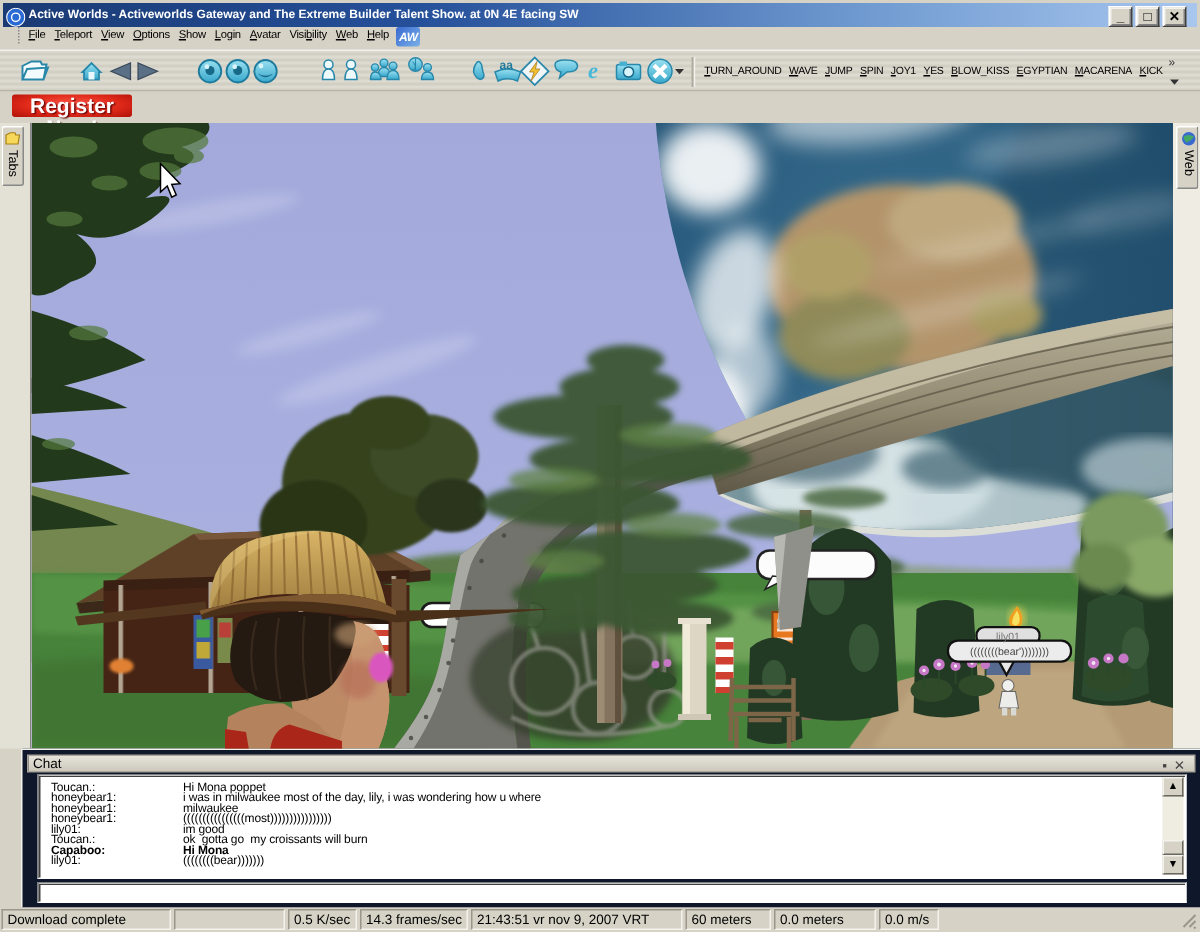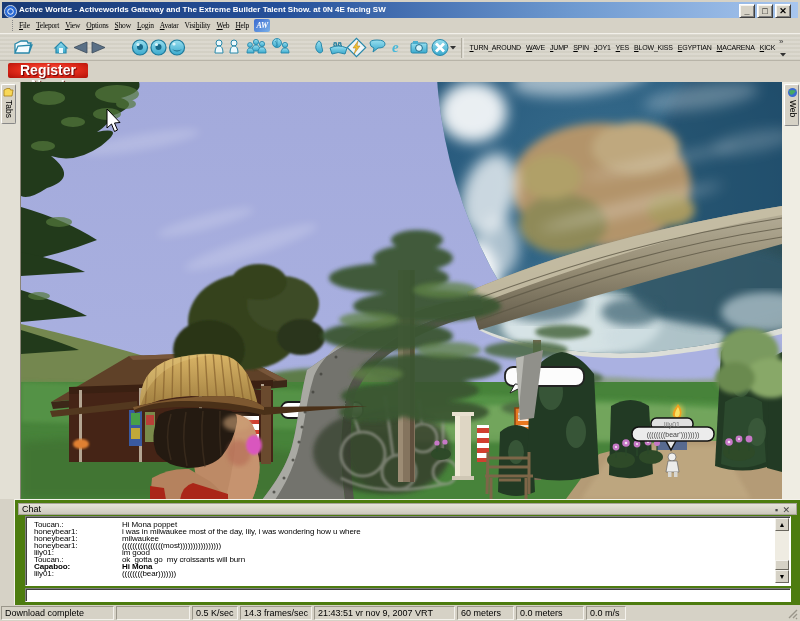--- a/index.html
+++ b/index.html
@@ -9,23 +9,22 @@
   position:absolute; left:2px; top:2px; width:796px; height:16px;
   background:linear-gradient(to right,#1a3a74 0%,#25509a 35%,#6f9ad0 72%,#a8c6ee 100%);
   color:#fff; font-size:8px; font-weight:bold; line-height:16px;
   display:flex; align-items:flex-end; padding-left:2px;
 }
 .titlebar .ticon { width:13px; height:13px; }
 .tbtns { position:absolute; right:7px; top:2px; display:flex; gap:2px; }
 .tbtn { width:16px; height:14px; background:#d6d2c6; border:1px solid; border-color:#fff #404040 #404040 #fff; box-shadow:inset 1px 1px 0 #f4f2ec, inset -1px -1px 0 #808080; font-size:9px; line-height:12px; text-align:center; color:#000; font-weight:bold; font-family:"Liberation Sans",sans-serif; }
 .menubar {
   position:absolute; left:2px; top:18px; width:796px; height:15px;
-  background:#d6d2c6; font-size:7.5px; display:flex; align-items:center; color:#000; letter-spacing:-0.2px;
+  background:#d6d2c6; font-size:7.5px; display:flex; align-items:flex-start; color:#000; letter-spacing:-0.2px;
   padding-left:10px;
-  font-family:Liberation Serif, serif;
 }
 .menubar span { padding:0 3px; }
 .menubar:before { content:""; width:1px; height:11px; border-left:1px dotted #888; margin-right:2px; }
 .menubar u { text-decoration:underline; }
 .awlogo { width:16px; height:13px; margin-left:2px; background:linear-gradient(135deg,#3a6ad0,#7ab0e8); border-radius:2px; color:#fff; font-size:8px; font-weight:bold; text-align:center; line-height:13px; font-style:italic; }
 .toolbar {
   position:absolute; left:0; top:33px; width:800px; height:28px;
   background:repeating-linear-gradient(to bottom,#e0ddd4 0px,#cfccc0 2px,#e0ddd4 4px);
   border-top:1px solid #f2f0ea; border-bottom:1px solid #b8b4a8;text-align:center;
 }
@@ -35,21 +34,21 @@
 .regrow { position:absolute; left:0; top:61px; width:800px; height:21px; background:#d6d2c6; }
 .regbtn { position:absolute; left:8px; top:2px; width:80px; height:15px;
   background:radial-gradient(ellipse at 50% 45%, #ff5a4a 0%, #e02a1a 55%, #b01008 100%);
   border-radius:2px; color:#fff; font-weight:bold; font-size:14px; text-align:center; line-height:15px;
   text-shadow:1px 1px 1px #600; }
 .main { position:absolute; left:0; top:82px; width:800px; height:417px; }
 .sidetab-l { position:absolute; left:1px; top:2px; width:15px; height:40px; background:#d6d2c6; border:1px solid; border-color:#fff #888 #888 #fff; border-radius:2px; }
 .sidetab-r { position:absolute; right:1px; top:2px; width:15px; height:42px; background:#d6d2c6; border:1px solid; border-color:#fff #888 #888 #fff; border-radius:2px; }
 .vtext { position:absolute; left:2px; top:15px; font-size:8.5px; color:#000; writing-mode:vertical-rl; }
 .viewport { position:absolute; left:21px; top:0; width:761px; height:417px; background:#a9b1dd; }
-.chatpanel { position:absolute; left:14px; top:499px; width:786px; height:106px; background:#4d7c0f; border-top:1px solid #f4f2ec; border-left:1px solid #f4f2ec; }
+.chatpanel { position:absolute; left:14px; top:499px; width:786px; height:106px; background:#0f172a; border-top:1px solid #f4f2ec; border-left:1px solid #f4f2ec; }
 .chathdr { position:absolute; left:3px; top:3px; right:3px; height:12px; background:linear-gradient(to bottom,#e6e3da,#cdc9bd); border:1px solid #a8a49a; font-size:9px; color:#000; padding-left:3px; line-height:11px; }
 .chatbox { position:absolute; left:10px; top:16px; width:766px; height:70px; background:#fff; border:1px solid; border-color:#808080 #fff #fff #808080; box-shadow:inset 1px 1px 0 #404040; font-size:8px;padding-left:36px; }
 .chatline { position:absolute; left:8px; white-space:nowrap; color:#000; }
 .chatline .msg { position:absolute; left:88px; }
 .chatline { letter-spacing:-0.1px; }
 .chatinput { position:absolute; left:10px; top:88px; width:766px; height:14px; background:#fff; border:1px solid; border-color:#808080 #fff #fff #808080; box-shadow:inset 1px 1px 0 #404040; }
 .statusbar { position:absolute; left:0; top:605px; width:800px; height:16px; background:#d6d2c6; display:flex; font-size:9px; color:#000; }
 .scell { border:1px solid; border-color:#9a968a #f4f2ec #f4f2ec #9a968a; margin:1px 1px; padding:0 3px; line-height:12px; white-space:nowrap; overflow:hidden; }
 </style>
 </head>

